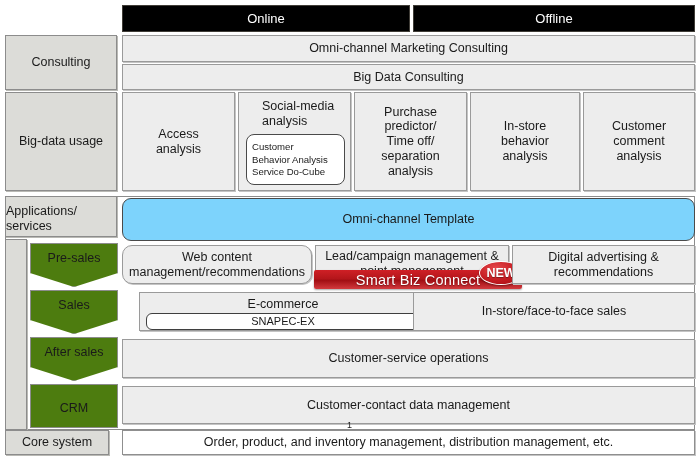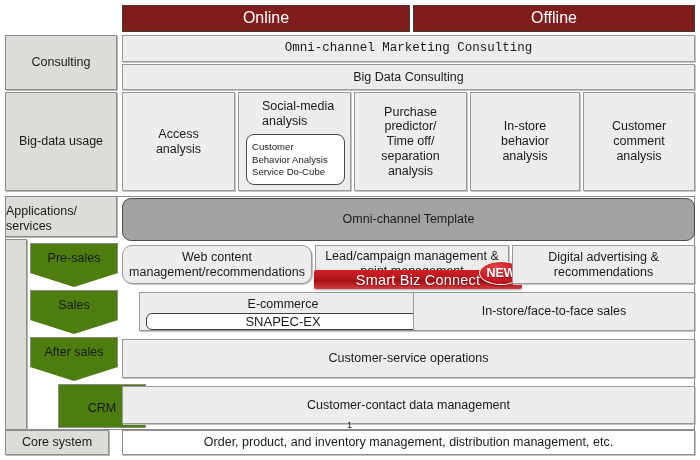--- a/index.html
+++ b/index.html
@@ -38,24 +38,24 @@
     background: #ededed;
     border: 1px solid #9a9a9a;
     box-shadow: 1px 1px 0 #c4c4c4;
   }
   .white {
     background: #ffffff;
     border: 1px solid #8f8f8f;
     box-shadow: 1px 1px 0 #c4c4c4;
   }
   .dark {
-    background: #7f1d1d;
+    background: #000000;
     border: 1px solid #403d37;
     color: #ffffff;
-    font-size: 16px;
+    font-size: 13px;
   }
   .outer {
     position: absolute;
     box-sizing: border-box;
     border: 1px solid #8c8c8c;
     background: #e6e6e4;
   }
 
   
   .chev {
@@ -132,23 +132,23 @@
   }
   .inner-note span { display: block; white-space: nowrap; }
 
   .sub-label {
     position: absolute;
     box-sizing: border-box;
     background: #ffffff;
     border: 1.5px solid #3f3f3f;
     border-radius: 6px;
     display: flex;
-    align-items: flex-start;
-    justify-content: center;
-    font-size: 13px;
+    align-items: center;
+    justify-content: center;
+    font-size: 11px;
   }
 
   .stack-title {
     position: absolute;
     width: 100%;
     text-align: center;
     font-size: 12.5px;
   }
 </style>
 </head>
@@ -159,21 +159,21 @@
   <div class="cell dark" style="left:122px; top:5px; width:288px; height:27px;">
     <span>Online</span>
   </div>
   <div class="cell dark" style="left:413px; top:5px; width:282px; height:27px;">
     <span>Offline</span>
   </div>
 
   <div class="cell gray" style="left:5px; top:35px; width:112px; height:55px;">
     <span>Consulting</span>
   </div>
-  <div class="cell light" style="left:122px; top:35px; width:573px; height:27px;font-family:Liberation Mono, monospace;">
+  <div class="cell light" style="left:122px; top:35px; width:573px; height:27px;">
     <span>Omni-channel Marketing Consulting</span>
   </div>
   <div class="cell light" style="left:122px; top:64px; width:573px; height:26px;">
     <span>Big Data Consulting</span>
   </div>
 
   <div class="cell gray" style="left:5px; top:92px; width:112px; height:99px;">
     <span>Big-data usage</span>
   </div>
 
@@ -214,21 +214,21 @@
     <span>analysis</span>
   </div>
 
   <div class="outer" style="left:5px; top:196px; width:690px; height:234px; background:transparent;"></div>
 
   <div class="cell gray two-line" style="left:5px; top:196px; width:112px; height:41px; align-items:flex-start; padding-top:5px;">
     <span>Applications/</span>
     <span>services</span>
   </div>
 
-  <div class="cell light round-lg two-line" style="left:122px; top:198px; width:573px; height:43px; background:#a3a3a3; border:1.5px solid #4a4a4a; box-shadow:none;">
+  <div class="cell light round-lg two-line" style="left:122px; top:198px; width:573px; height:43px; background:#7dd3fc; border:1.5px solid #4a4a4a; box-shadow:none;">
     <span>Omni-channel Template</span>
   </div>
 
   <div class="gray" style="position:absolute; left:5px; top:239px; width:22px; height:191px; border:1px solid #8c8c8c; box-sizing:border-box;"></div>
 
   <div class="chev" style="left:30px; top:243px; width:88px; height:44px;">
     <span>Pre-sales</span>
   </div>
 
   <div class="cell light two-line" style="left:122px; top:245px; width:190px; height:39px;border-radius:10px;">
@@ -271,21 +271,21 @@
     <span>In-store/face-to-face sales</span>
   </div>
 
   <div class="chev" style="left:30px; top:337px; width:88px; height:44px;">
     <span>After sales</span>
   </div>
   <div class="cell light" style="left:122px; top:339px; width:573px; height:39px;">
     <span>Customer-service operations</span>
   </div>
 
-  <div class="chev" style="left:30px; top:384px; width:88px; height:44px; clip-path:none;margin-left:28px;">
+  <div class="chev" style="left:30px; top:384px; width:88px; height:44px; clip-path:none;">
     <span style="width:100%; text-align:center; padding-top:9px;">CRM</span>
   </div>
   <div class="cell light" style="left:122px; top:386px; width:573px; height:38px;">
     <span>Customer-contact data management</span>
   </div>
 
   <div class="footnote" style="left:347px; top:421px;">
     <span>1</span>
   </div>
 

